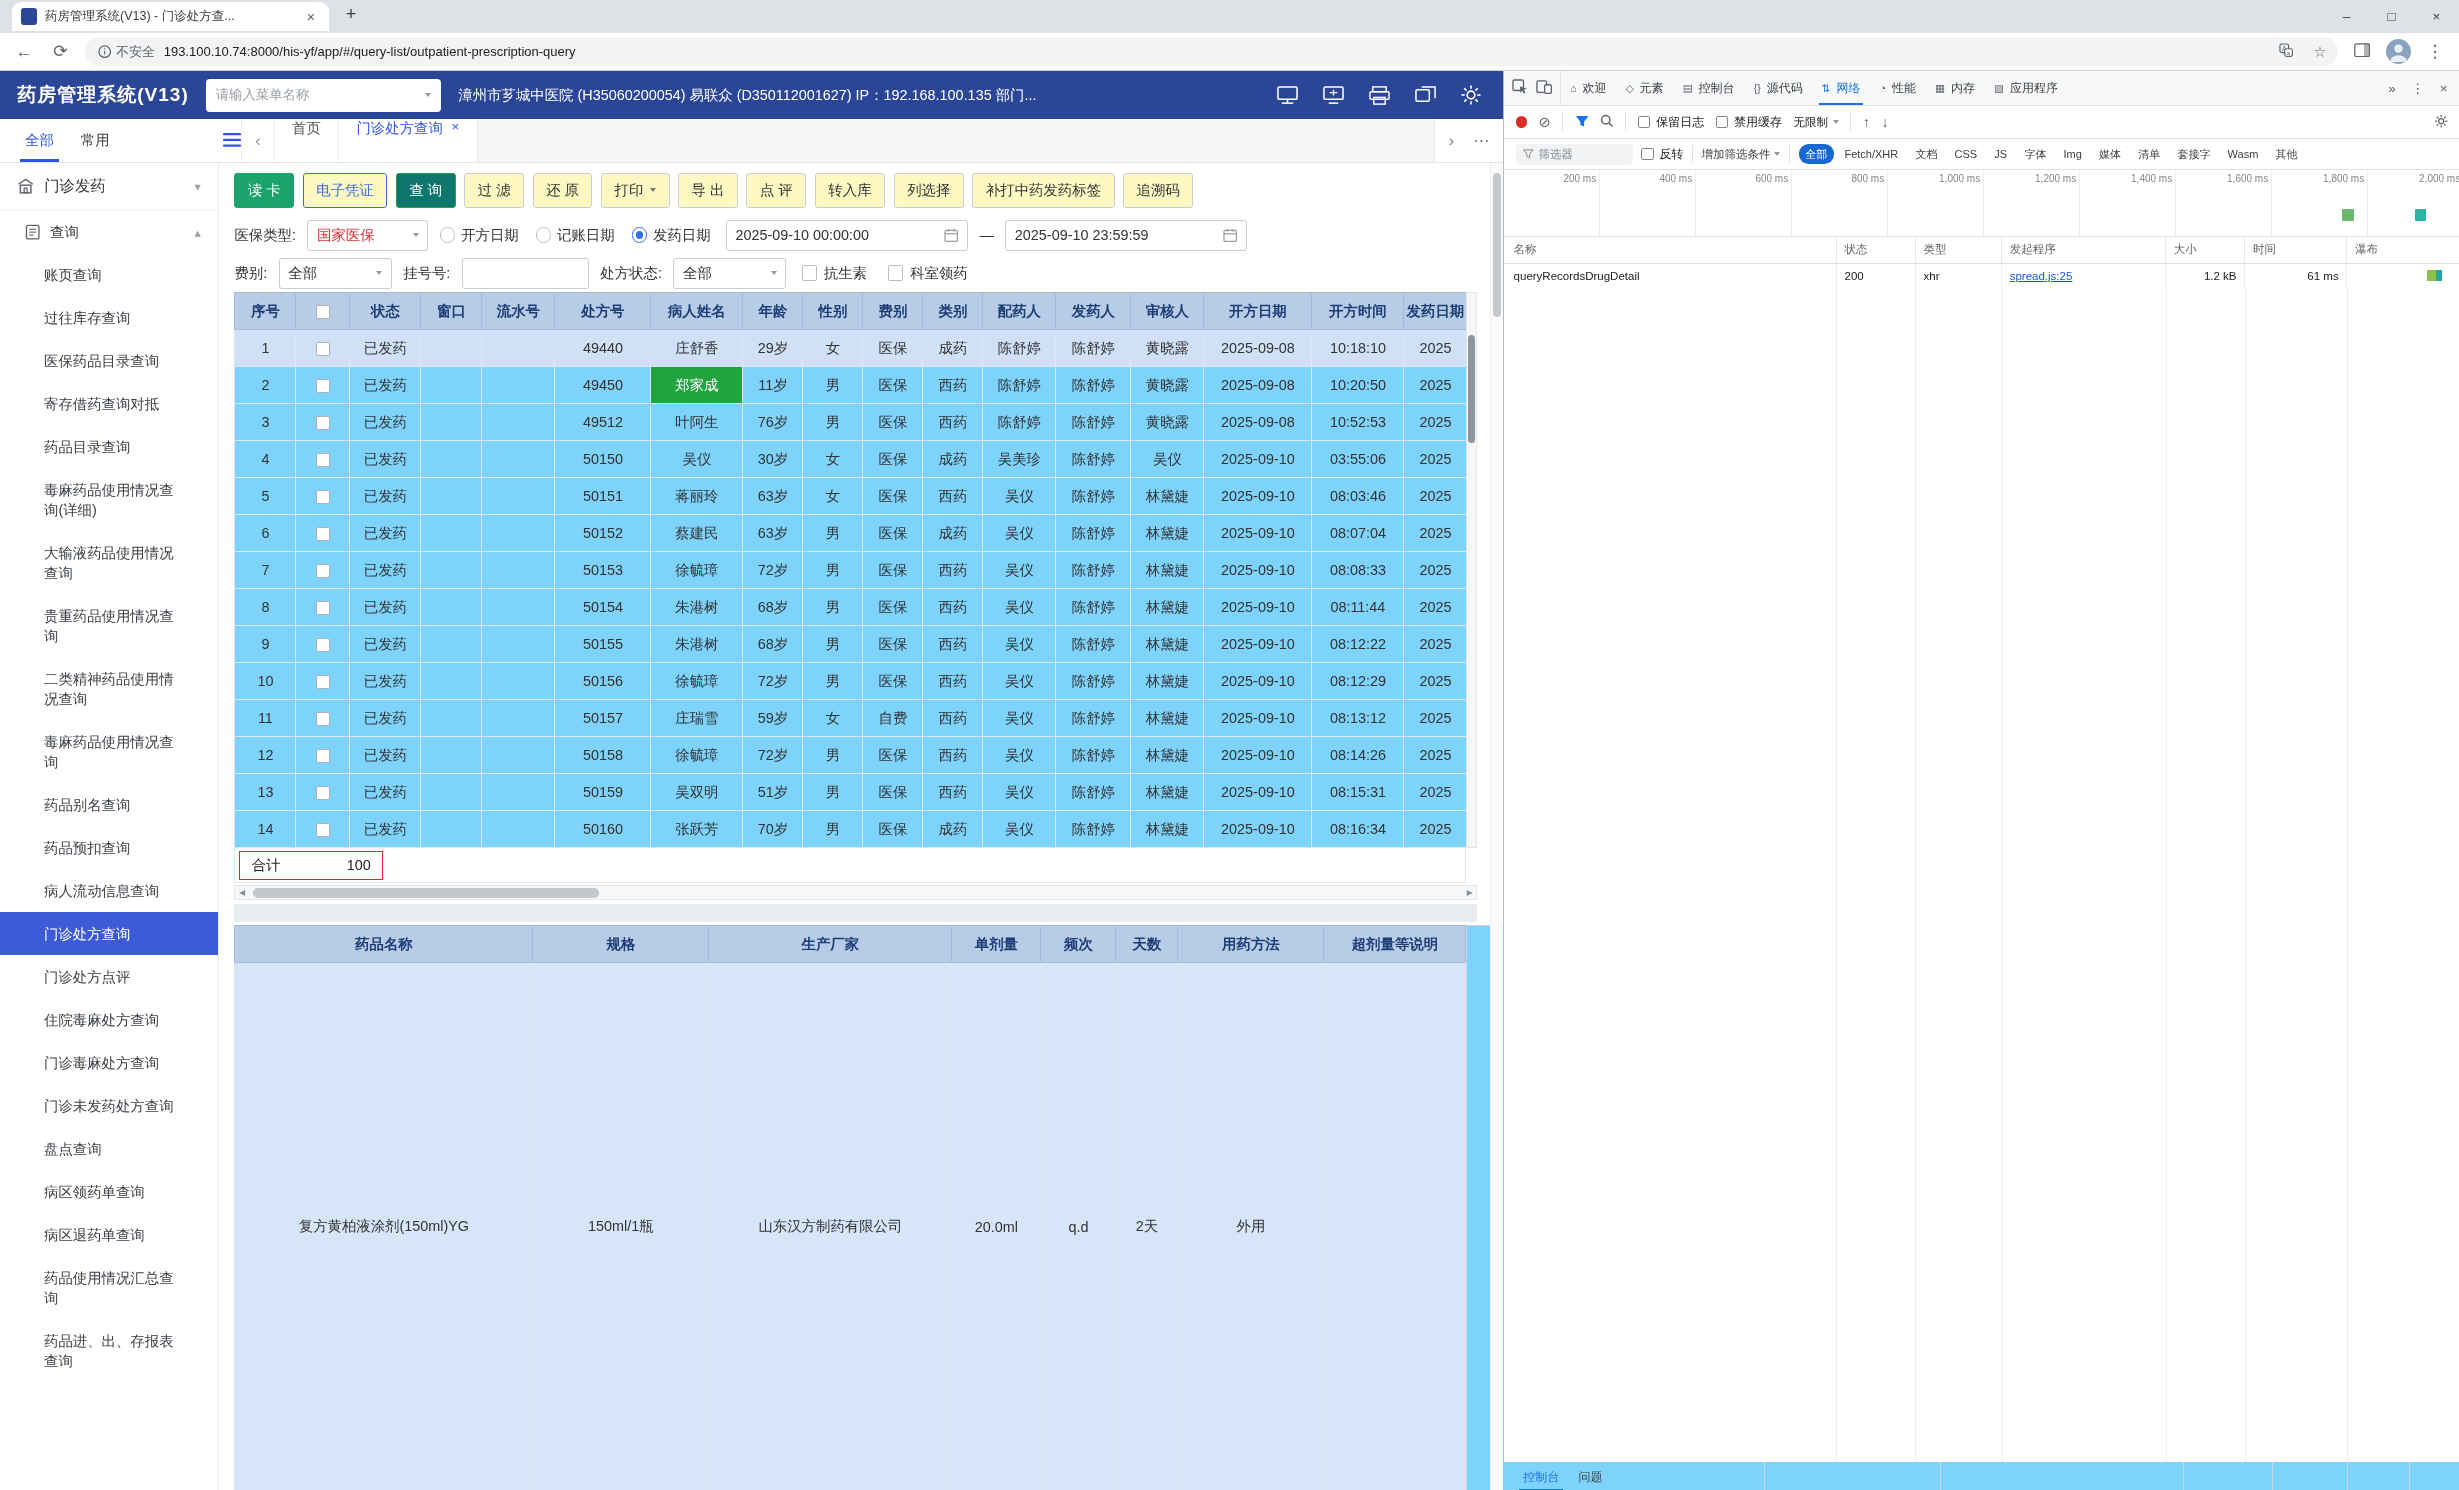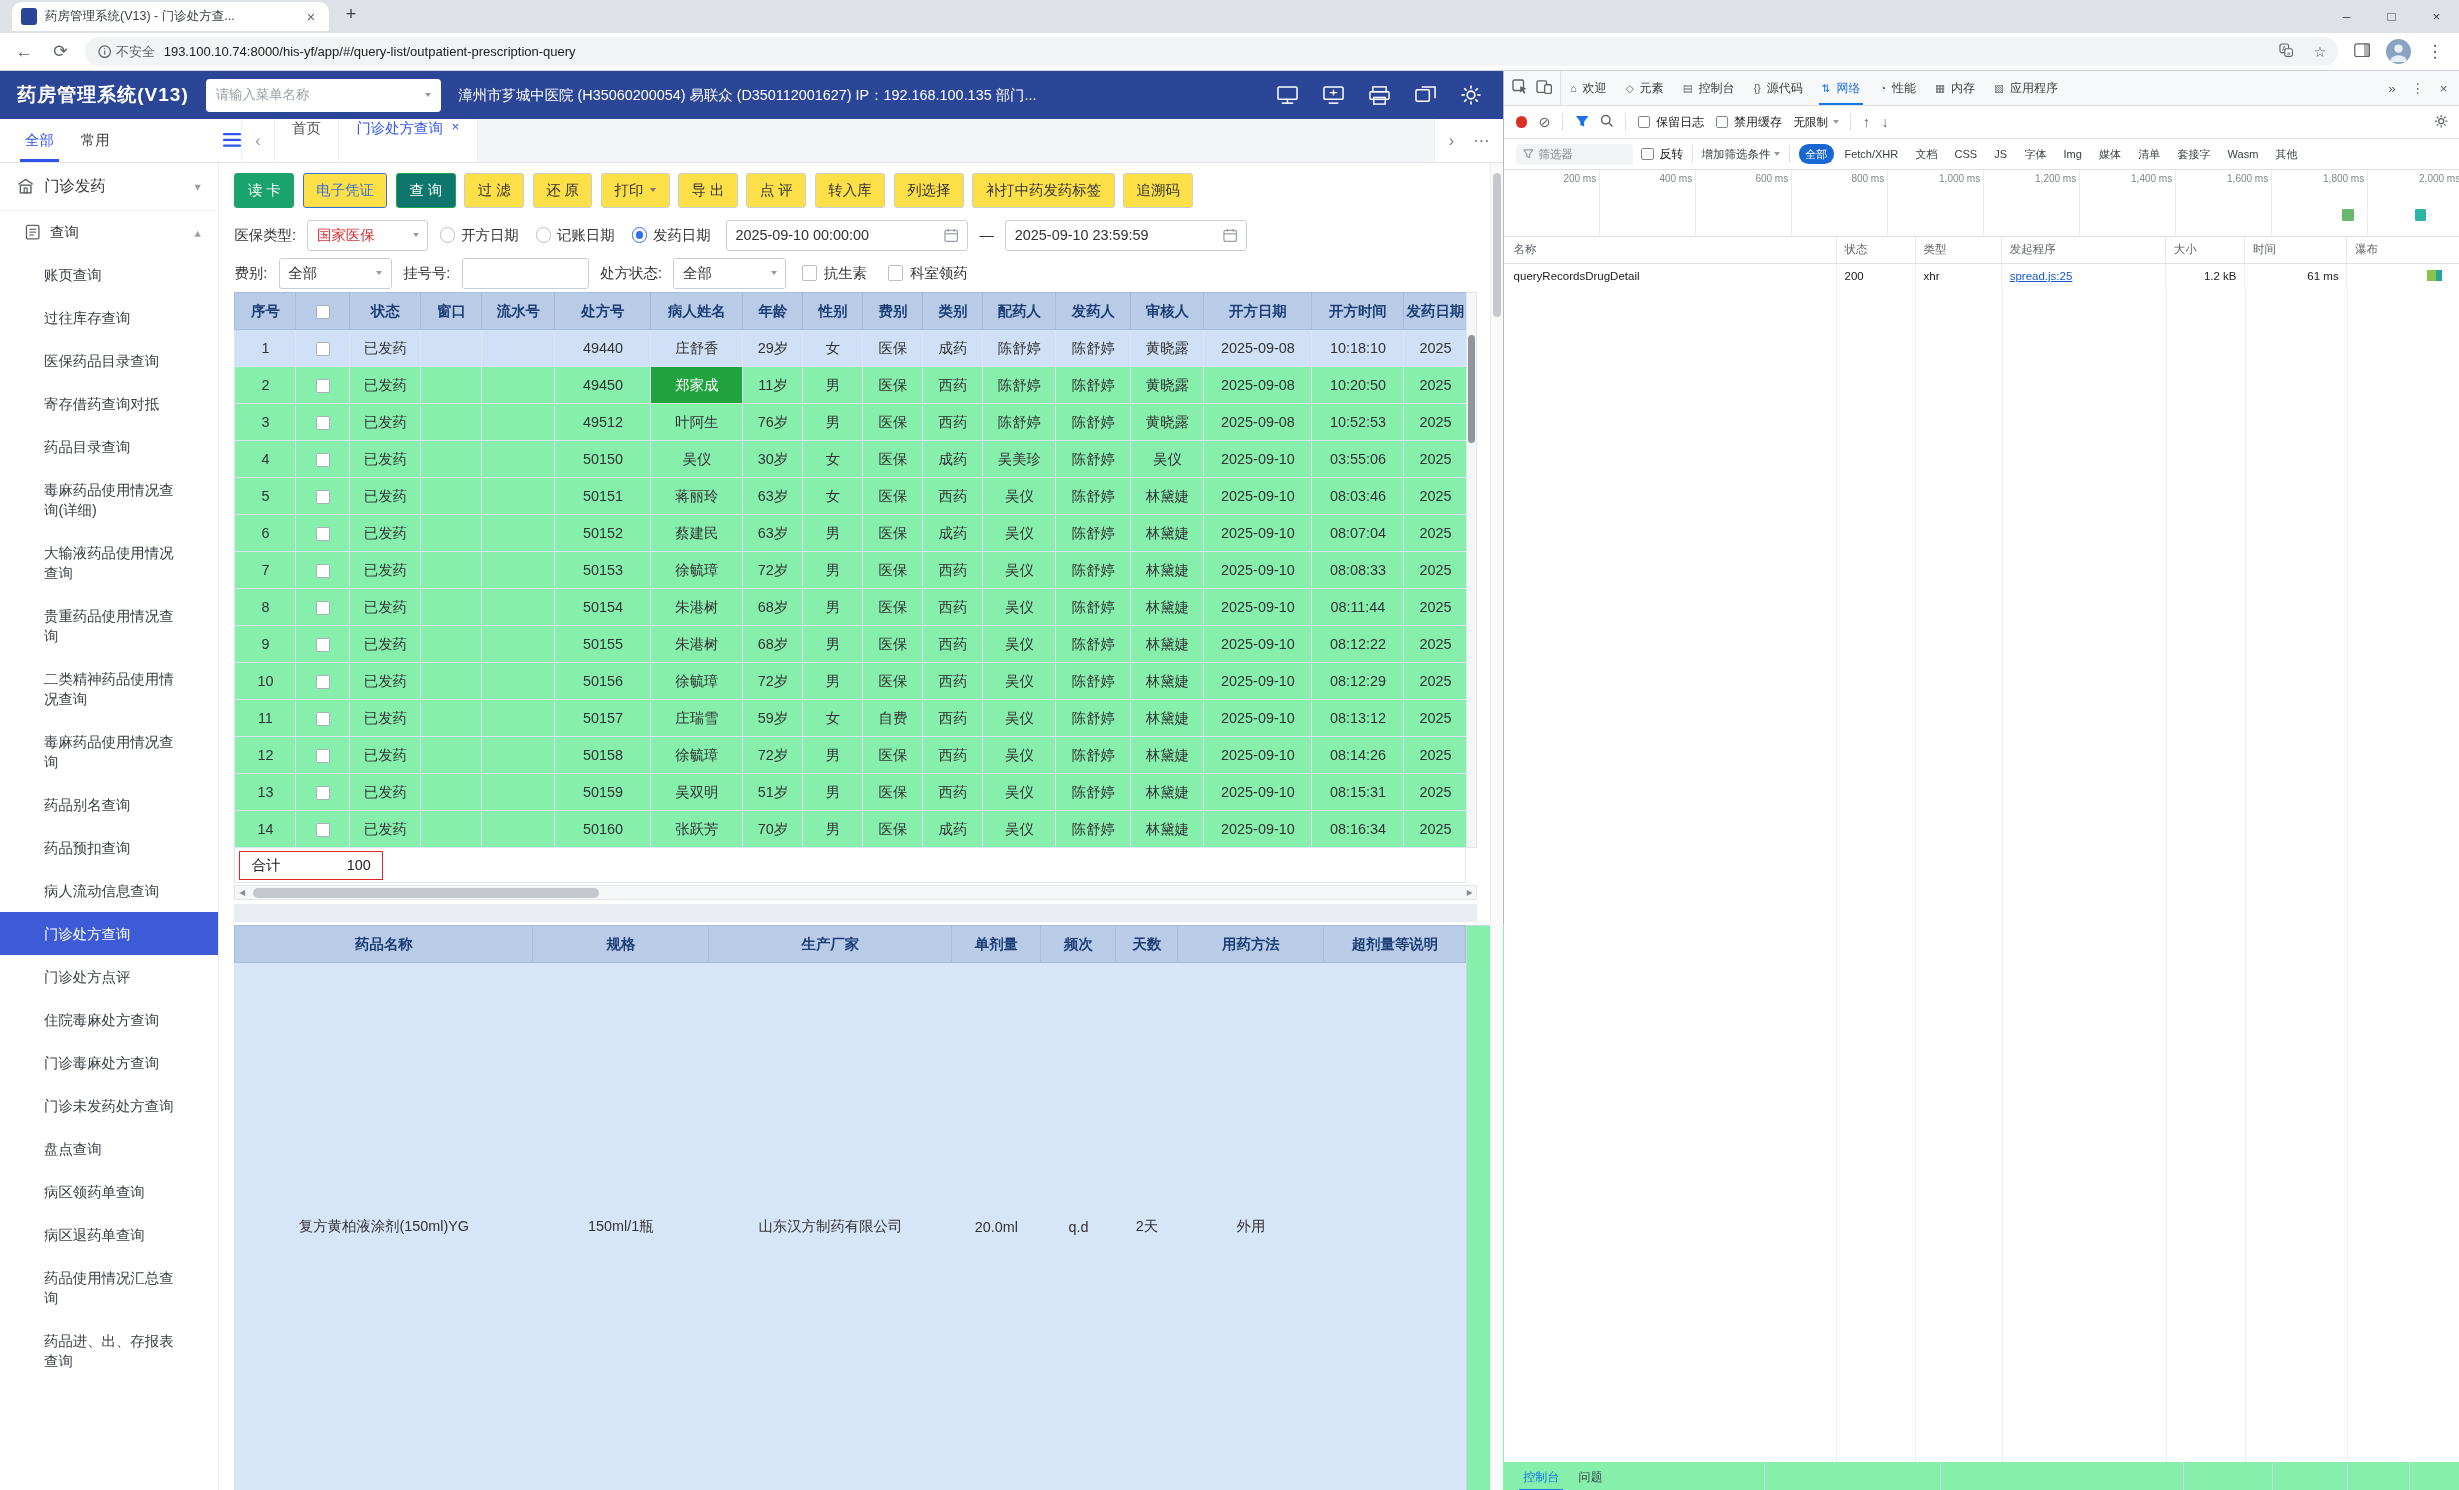--- a/index.html
+++ b/index.html
@@ -57,42 +57,42 @@
   .side-section { height:42px; flex:none; display:flex; align-items:center; gap:9.6px; padding:0 17.3px 0 25px; font-size:14.4px; color:#333; }
   .side-items { flex:1; overflow:hidden; }
   .side-item { padding:11.5px 33px 11.5px 44px; font-size:14.4px; line-height:20px; color:#3a3f45; cursor:pointer; }
   .side-item.active { background:#3d5bd7; color:#fff; }
 
   .main { flex:1; min-width:0; display:flex; flex-direction:column; padding:5.8px 11.5px 0 15.4px; position:relative; min-height:0; }
   .page-scroll { width:13.4px; flex:none; background:#fafafa; border-left:1px solid #ededed; position:relative; }
   .page-scroll .pthumb { position:absolute; top:9.6px; left:1.9px; right:1.9px; height:144px; background:#c6cacf; border-radius:5.8px; }
 
   .toolbar { display:flex; gap:8.6px; align-items:flex-end; padding:3.8px 0 8.6px; flex:none; }
-  .tbtn { height:35px; padding:0 12.5px; border:1px solid #c9cdd4; border-radius:2.9px; background:#fde047; font-size:14.4px; color:#333; display:flex; align-items:center; gap:6.7px; white-space:nowrap; cursor:pointer; font-family:inherit; }
+  .tbtn { height:35px; padding:0 12.5px; border:1px solid #c9cdd4; border-radius:2.9px; background:#fef9c3; font-size:14.4px; color:#333; display:flex; align-items:center; gap:6.7px; white-space:nowrap; cursor:pointer; font-family:inherit; }
   .tbtn[data-style="teal"] { background:#1aa36c; border-color:#1aa36c; color:#fff; }
   .tbtn[data-style="green"] { background:#0f766e; border-color:#21a34d; color:#fff; }
   .tbtn[data-style="outline-blue"] { border-color:#3b6fd4; color:#3b6fd4; }
   .caret { width:0; height:0; border-left:3.8px solid transparent; border-right:3.8px solid transparent; border-top:4.8px solid #777; display:none; }
   .tbtn.has-caret .caret { display:block; }
 
   .filter-row { display:flex; align-items:center; gap:11.5px; height:38px; font-size:14.4px; color:#333; flex:none; }
   .select { height:31px; border:1px solid #c9cdd4; border-radius:2.9px; background:#fff; display:flex; align-items:center; justify-content:space-between; padding:0 8.6px; gap:11.5px; }
   .sel-caret { width:0; height:0; border-left:3.8px solid transparent; border-right:3.8px solid transparent; border-top:4.8px solid #999; }
   .red-text { color:#d43030; }
   .rgroup { display:flex; align-items:center; gap:5.8px; margin-right:3.8px; }
   .radio { width:15.4px; height:15.4px; border-radius:50%; border:1px solid #b9bec6; background:#fff; position:relative; flex:none; }
   .radio.checked { border-color:#2f6fed; }
   .radio.checked::after { content:""; position:absolute; inset:2.9px; border-radius:50%; background:#2f6fed; }
   .dateinput { width:242px; height:31px; border:1px solid #c9cdd4; border-radius:2.9px; display:flex; align-items:center; justify-content:space-between; padding:0 8.6px; background:#fff; }
   .textinput { width:127px; height:31px; border:1px solid #c9cdd4; border-radius:2.9px; background:#fff; }
   .cbgroup { display:flex; align-items:center; gap:6.7px; margin-left:3.8px; }
   .checkbox { width:15.4px; height:15.4px; border:1px solid #b9bec6; border-radius:1.9px; background:#fff; flex:none; }
 
   .rx-wrap { width:1243px; position:relative; flex:none; }
-  table.grid { border-collapse:collapse; table-layout:fixed; background:#86efac; }
+  table.grid { border-collapse:collapse; table-layout:fixed; background:#7dd3fc; }
   table.rx, table.drug, table.drug-foot { width:1232px; }
   .grid th { background:#b8cce8; border:1px solid #a5bcdd; font-size:14.4px; color:#1d3e75; height:37px; font-weight:bold; padding:0 1.9px; overflow:hidden; white-space:nowrap; text-align:center; }
   .grid td { border:1px solid #dde5f0; font-size:14.4px; color:#333; height:37px; text-align:center; overflow:hidden; white-space:nowrap; padding:0 1.9px; }
   tr.rx-row.selected td { background:#cfe0f7; }
   td.green-name { background:#21a33f; color:#fff; }
   .cb { display:inline-block; width:14.4px; height:14.4px; border:1px solid #aab0b8; border-radius:1.9px; background:#fff; vertical-align:middle; }
   .vscroll { position:absolute; right:0; top:0; bottom:0; width:11.5px; background:#f5f6f7; border:1px solid #e4e6e9; }
   .vthumb { position:absolute; top:42px; left:1px; right:1px; height:108px; background:#8f969e; border-radius:3.8px; }
 
   .total-row { width:1232px; height:35px; border:1px solid #e0e6ee; border-top:none; display:flex; align-items:center; background:#fff; flex:none; }

